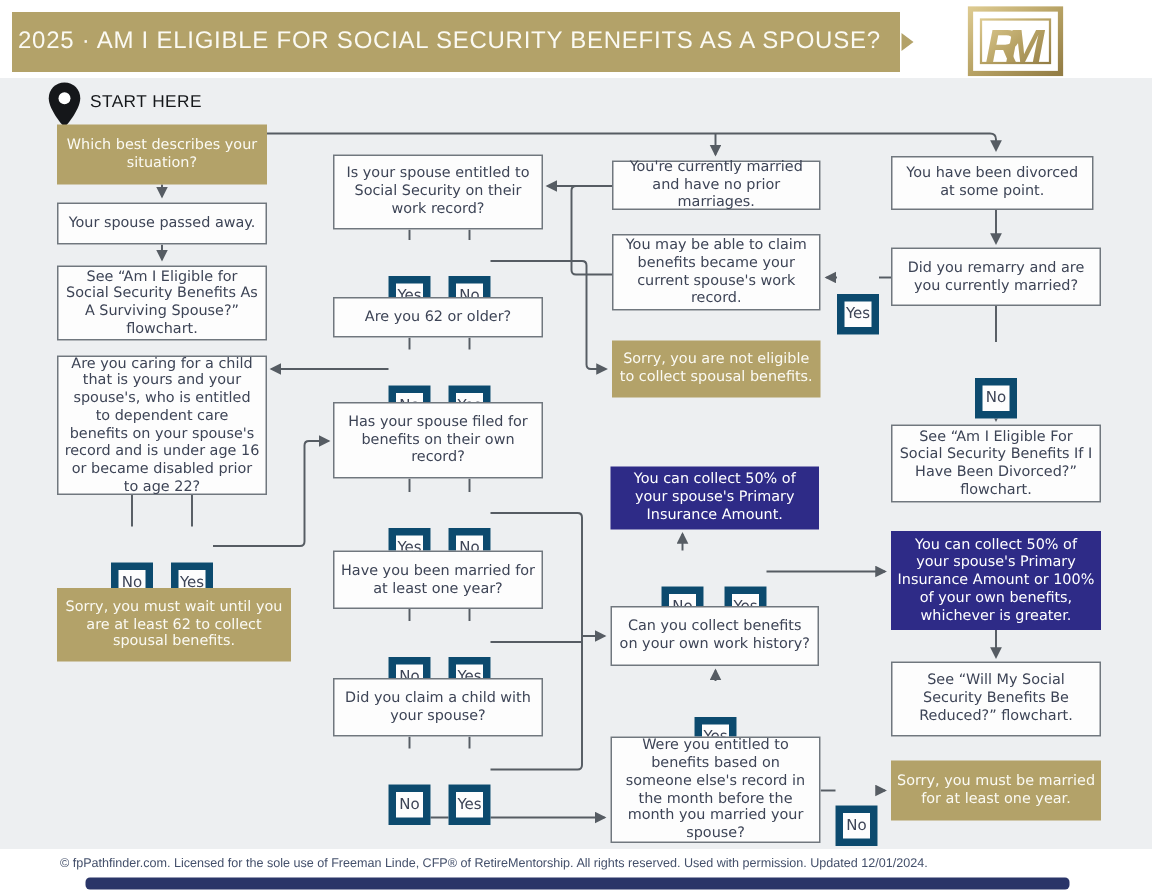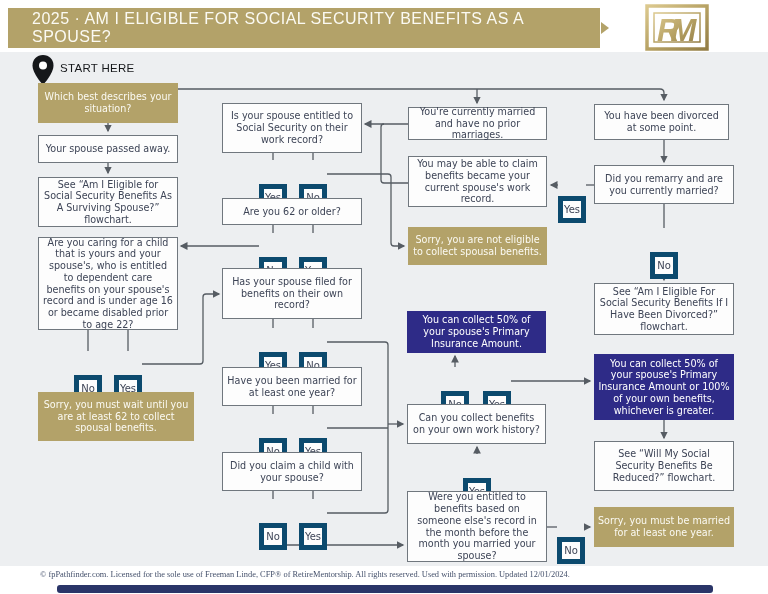--- a/index.html
+++ b/index.html
@@ -5,21 +5,21 @@
   html,body{margin:0;padding:0;}
   body{
     width:768px;height:594px;position:relative;overflow:hidden;
     background:#ffffff;
     font-family:"Liberation Sans","DejaVu Sans",sans-serif;
   }
   .canvas-bg{position:absolute;left:0;top:52px;width:768px;height:514px;background:#edeff1;}
   .header-bar{
     position:absolute;left:8px;top:8px;width:592px;height:40px;
     background:#b3a269;color:#fbfaf3;display:flex;align-items:center;
-    padding-left:24px;box-sizing:border-box;
+    padding-left:4px;box-sizing:border-box;
     font-size:16px;letter-spacing:.5px;font-weight:400;
   }
   .header-pointer{
     position:absolute;left:601px;top:22px;width:0;height:0;
     border-top:6px solid transparent;border-bottom:6px solid transparent;
     border-left:8px solid #b3a269;
   }
   .logo{position:absolute;left:640px;top:4px;font-style:italic;}
   .start-label{
     position:absolute;left:60px;top:62px;font-size:11.5px;font-weight:400;color:#15171a;letter-spacing:.3px;
@@ -35,21 +35,21 @@
   .box.gold{background:#b3a269;border:none;color:#fbfaf3;text-align:center;}
   .box.purple{background:#2e2b87;border:none;color:#ffffff;}
   .yn{
     position:absolute;width:28px;height:27px;display:flex;align-items:center;justify-content:center;
     background:#fdfdfd;border:5px solid #0c4a6e;color:#3d4456;font-size:10px;box-sizing:border-box;
     font-family:"DejaVu Sans","Liberation Sans",sans-serif;
     margin-top:24px;
   }
   .footer-text{
     position:absolute;left:40px;top:570px;width:710px;font-size:8.4px;color:#44506b;
-    font-family:Liberation Serif, serif;
+    font-family:Liberation Sans, sans-serif;
   }
   .bottom-bar{position:absolute;left:57px;top:585px;width:656px;height:8px;background:#2a3568;border-radius:3px;}
 </style>
 </head>
 <body>
 
 <div class="canvas-bg"></div>
 
 <div class="header-bar">2025 · AM I ELIGIBLE FOR SOCIAL SECURITY BENEFITS AS A SPOUSE?</div>
 <div class="header-pointer"></div>

